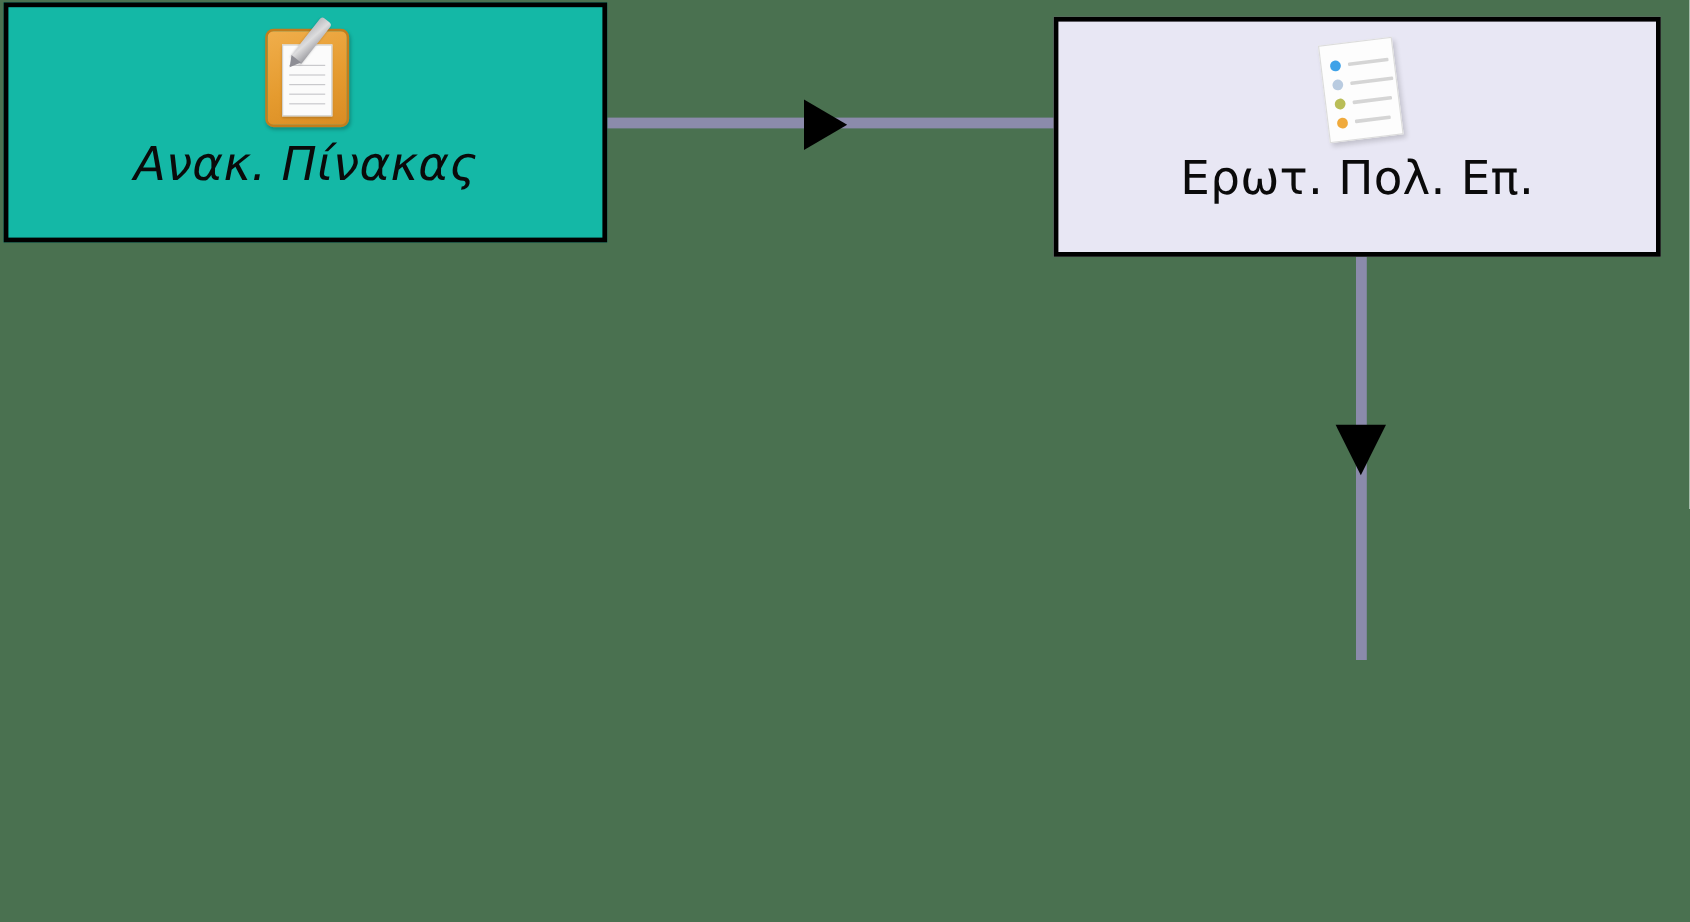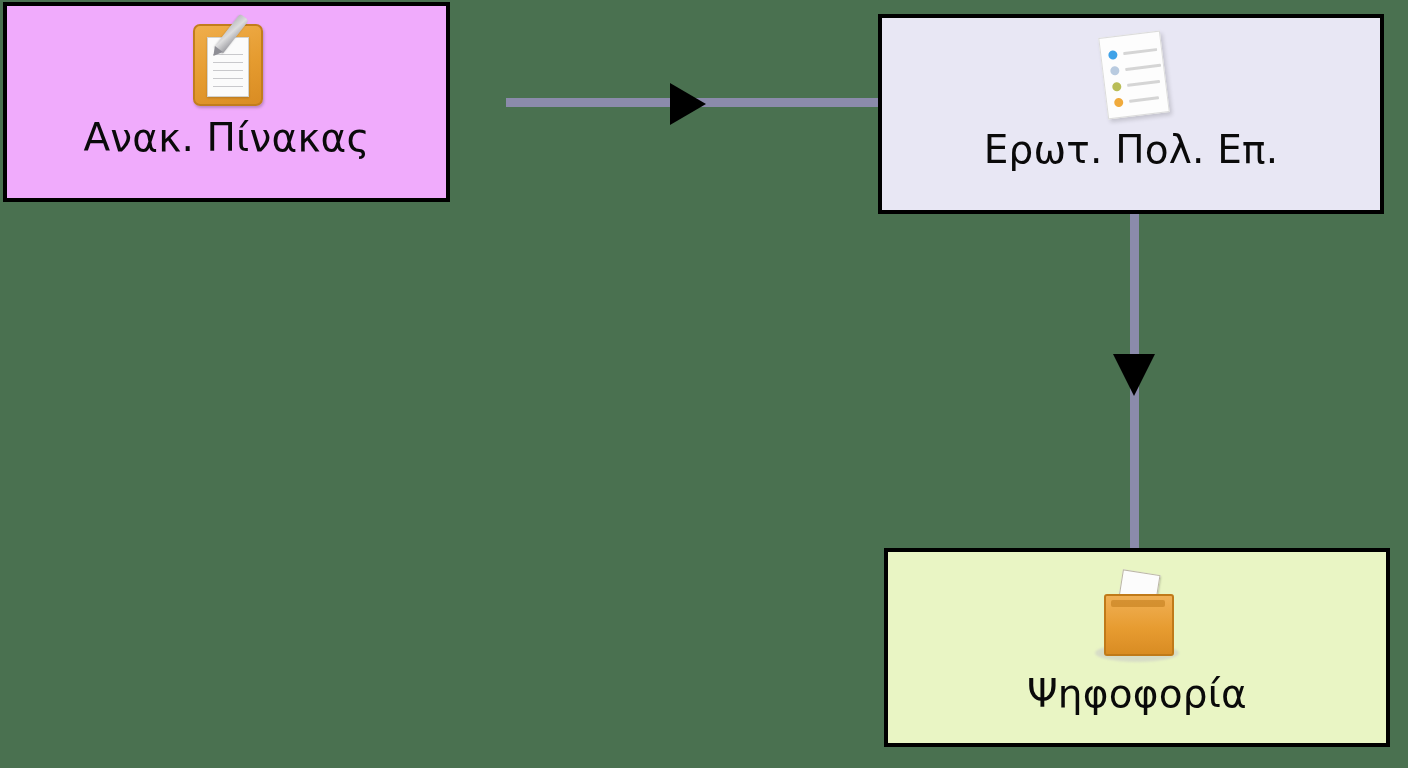--- a/index.html
+++ b/index.html
@@ -39,23 +39,24 @@
     color: #0a0a0a;
     letter-spacing: 0.2px;
     white-space: nowrap;
     margin-top: 4px;
     font-weight: 400;
   }
 
   #node-board {
     left: 3px;
     top: 2px;
-    width: 447px;
+    width: 503px;
     height: 200px;
-    background: #f0abfc;
+    background: #14b8a6;
+    font-style: italic;
   }
   #node-survey {
     left: 878px;
     top: 14px;
     width: 506px;
     height: 200px;
     background: #e8e7f4;
   }
   #node-poll {
     left: 884px;
@@ -270,22 +271,14 @@
         </div>
         <div class="ico-survey-row r3">
           <div class="ico-survey-dot" style="background:#f0aa3c"></div>
           <div class="ico-survey-bar"></div>
         </div>
       </div>
     </div>
     <div class="node-label">Ερωτ. Πολ. Επ.</div>
   </div>
 
-  <div id="node-poll" class="node">
-    <div class="node-icon">
-      <div class="ico-ballot-shadow"></div>
-      <div class="ico-ballot-paper"></div>
-      <div class="ico-ballot-box"></div>
-    </div>
-    <div class="node-label">Ψηφοφορία</div>
-  </div>
 
 </div>
 
 </body></html>

